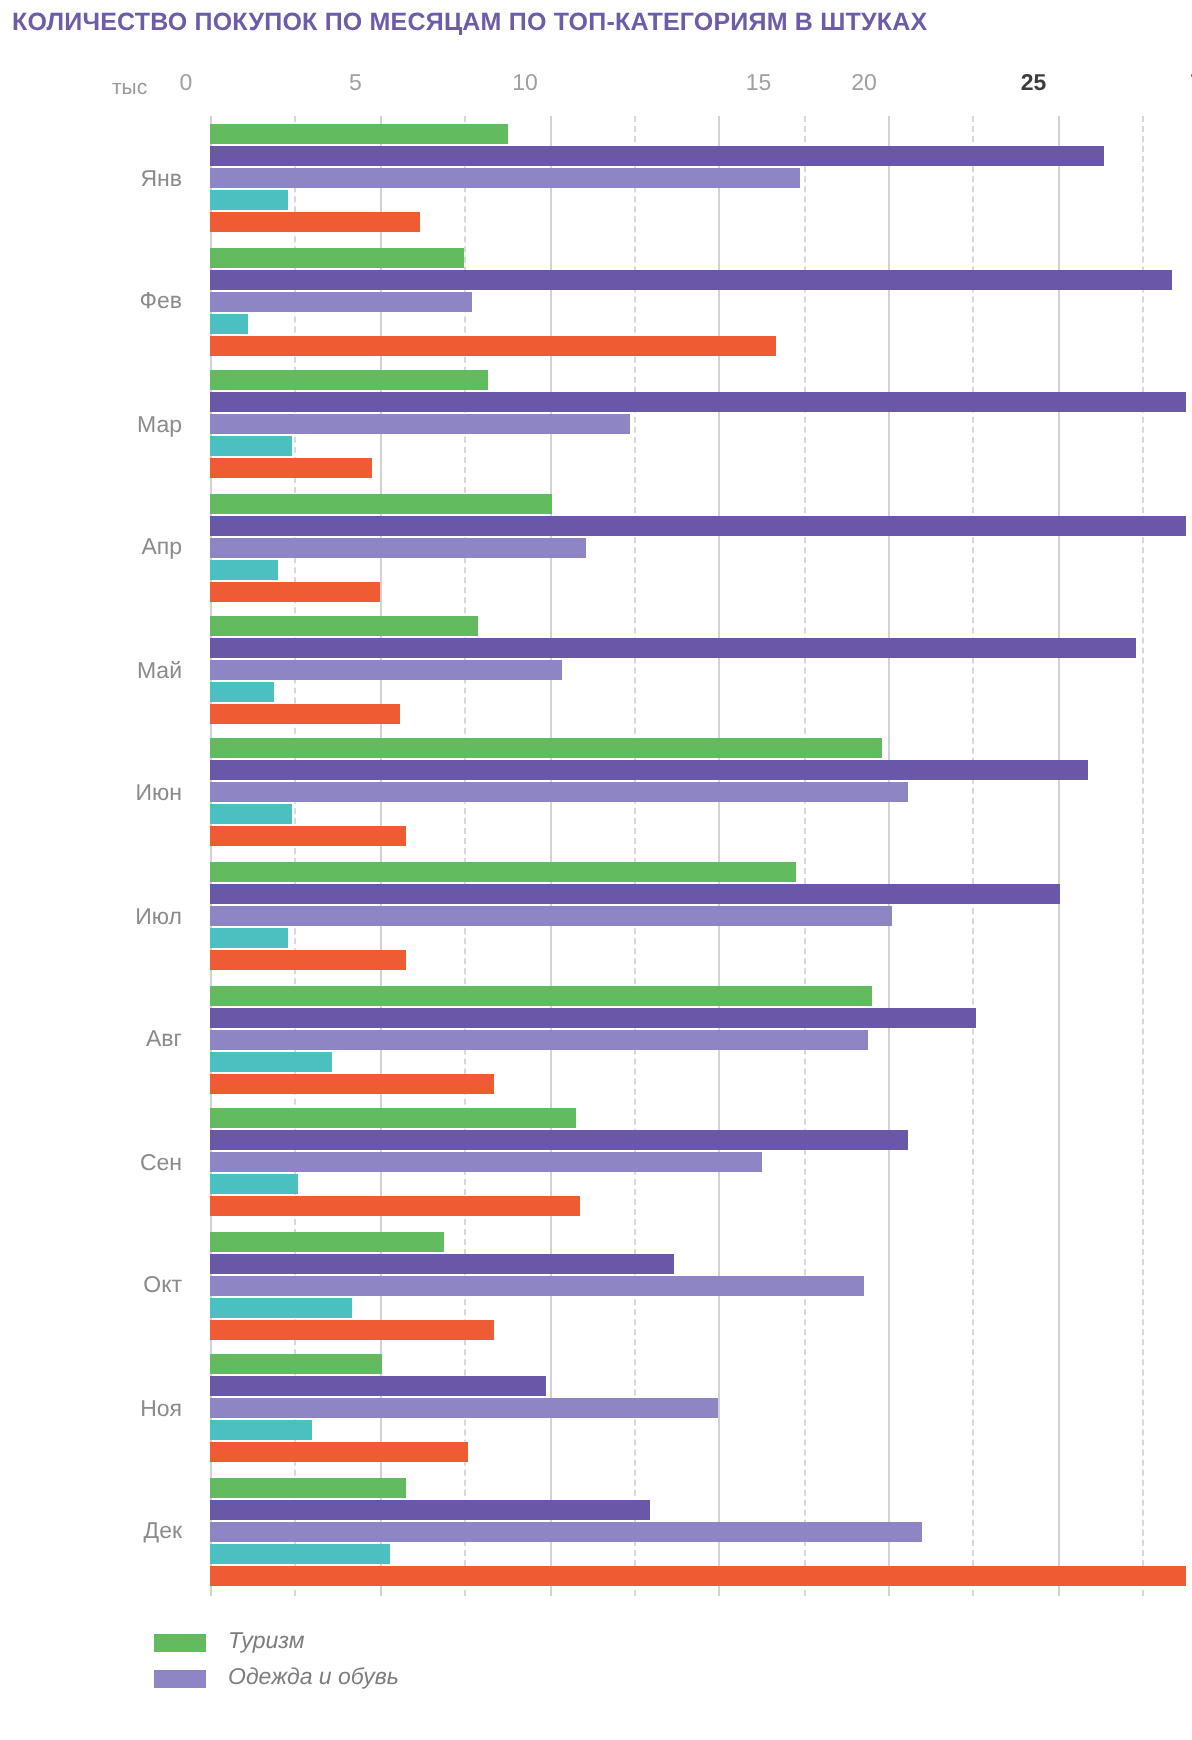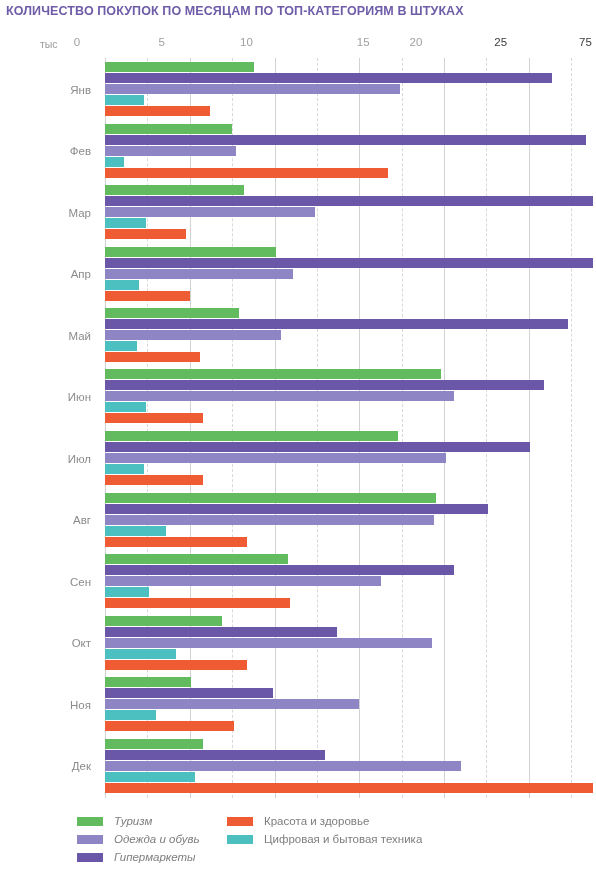--- a/index.html
+++ b/index.html
@@ -26,21 +26,21 @@
     font-weight: bold;
     letter-spacing: 0.1px;
     color: #6f5ca8;
     text-transform: uppercase;
     white-space: nowrap;
   }
 
   
   .axis-header {
     position: absolute;
-    left: 0;
+    left: 16px;
     top: 36px;
     width: 532px;
     height: 18px;
     text-align: right;
   }
   .unit-label {
     position: absolute;
     left: 40px;
     top: 2px;
     font-size: 10.5px;
@@ -49,21 +49,21 @@
   .tick-label {
     position: absolute;
     top: 0;
     font-size: 11.5px;
     color: #a0a0a0;
     transform: translateX(-50%);
     white-space: nowrap;
   }
   .tick-label.strong {
     color: #3c3c3c;
-    font-weight: normal;
+    font-weight: bold;
   }
 
   
   .plot {
     position: absolute;
     left: 0;
     top: 58px;
     width: 596px;
     height: 740px;
     margin-left: 28px;
@@ -290,28 +290,14 @@
 <div class="legend">
   <div class="legend-col col1" id="legend-col-0">
       <div class="legend-item">
         <span class="legend-swatch" style="background-color: rgb(99, 187, 95);"></span>
         <span class="legend-text">Туризм</span>
       </div>
       <div class="legend-item">
         <span class="legend-swatch" style="background-color: rgb(141, 133, 196);"></span>
         <span class="legend-text">Одежда и обувь</span>
       </div>
-      <div class="legend-item">
-        <span class="legend-swatch" style="background-color: rgb(106, 87, 168);"></span>
-        <span class="legend-text">Гипермаркеты</span>
-      </div>
-    </div>
-  <div class="legend-col col2" id="legend-col-1">
-      <div class="legend-item">
-        <span class="legend-swatch" style="background-color: rgb(239, 91, 51);"></span>
-        <span class="legend-text">Красота и здоровье</span>
-      </div>
-      <div class="legend-item">
-        <span class="legend-swatch" style="background-color: rgb(76, 192, 192);"></span>
-        <span class="legend-text">Цифровая и бытовая техника</span>
-      </div>
     </div>
 </div>
 
 </body></html>

